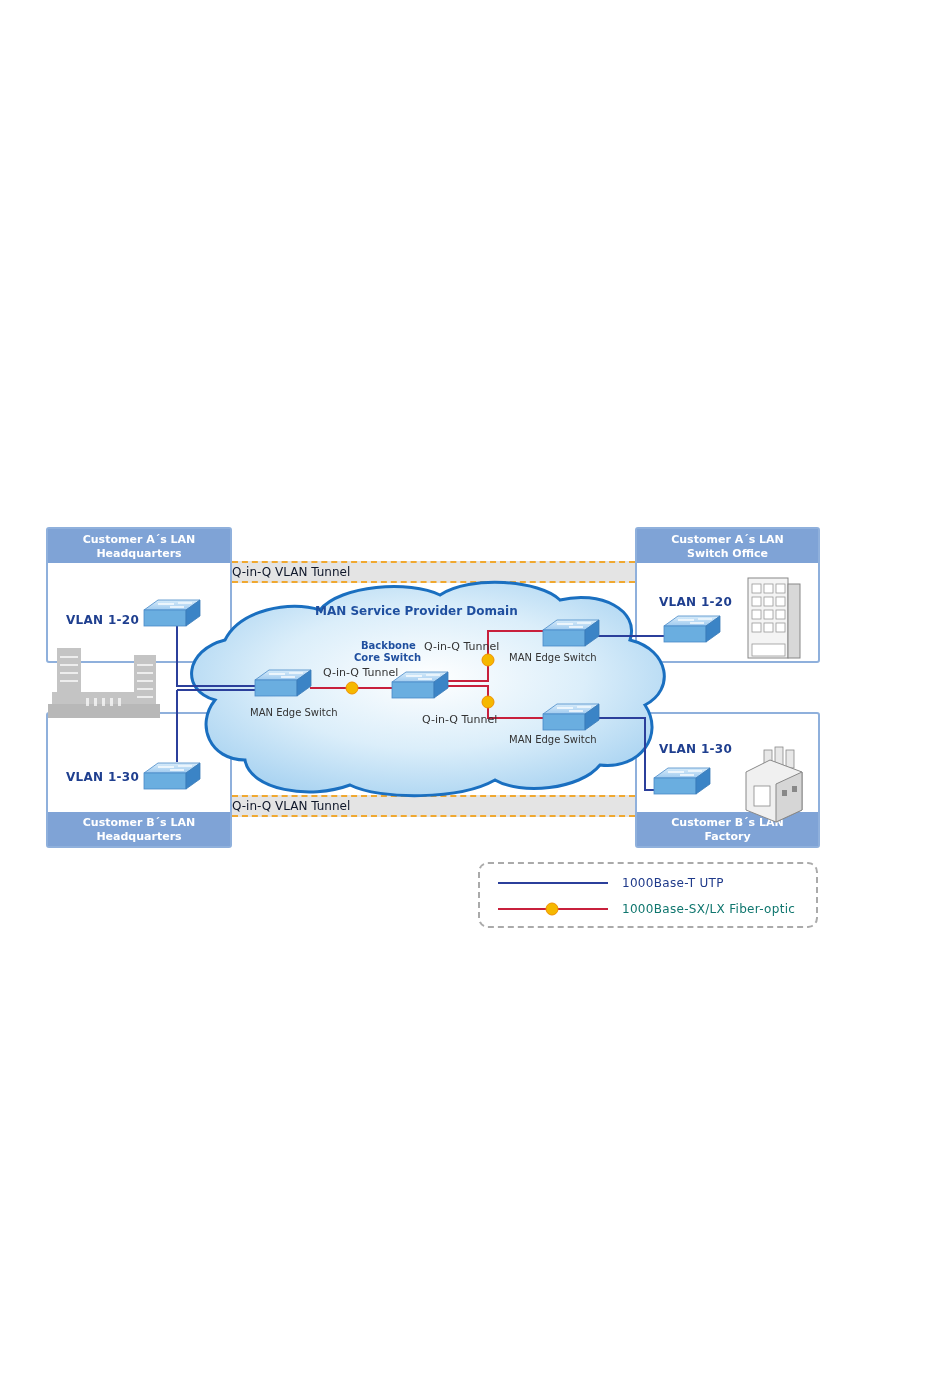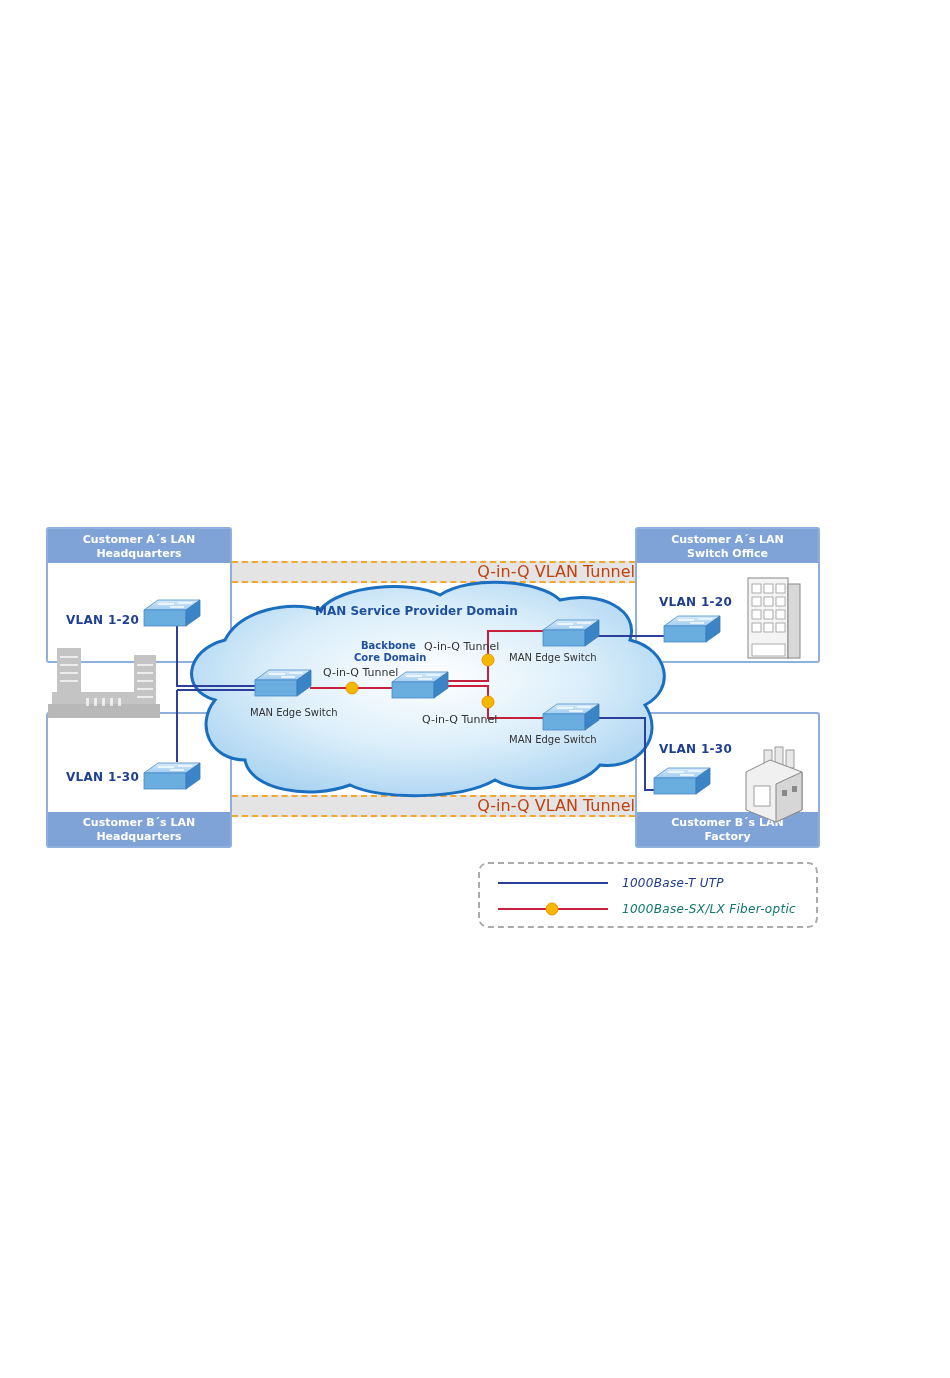--- a/index.html
+++ b/index.html
@@ -2,26 +2,26 @@
 <html><head>
 <meta charset="utf-8">
 <style>
   html, body { margin:0; padding:0; background:#ffffff; }
   body { width:950px; height:1378px; position:relative; overflow:hidden; font-family:"DejaVu Sans", sans-serif; }
   .abs { position:absolute; }
   .site-box { position:absolute; border:2px solid #8fb0dc; background:#fff; box-sizing:border-box; border-radius:3px; }
   .site-header { position:absolute; left:0; right:0; background:#7fa3d6; color:#fff; font-weight:bold; font-size:11px; text-align:center; line-height:14px; padding-top:4px; box-sizing:border-box; }
   .vlan-label { position:absolute; color:#1f3f8f; font-size:12px; letter-spacing:0.3px;font-weight:bold; }
   .tunnel-band { position:absolute; left:232px; width:403px; height:18px; background:#e4e4e4; border-top:2px dashed #f0a830; border-bottom:2px dashed #f0a830; box-sizing:content-box; }
-  .tunnel-label { position:absolute; left:0; right:0; text-align:right; color:#c2410c; font-size:16px; line-height:18px; }
+  .tunnel-label { position:absolute; left:0; right:0; text-align:left; color:#0f172a; font-size:12px; line-height:18px; }
   .small-label { position:absolute; color:#333; font-size:10px; white-space:nowrap; }
   .tiny-label { position:absolute; color:#333; font-size:11px; white-space:nowrap; }
   .bold-label { position:absolute; color:#1f4f9f; font-weight:bold; white-space:nowrap; }
   .legend { position:absolute; left:478px; top:862px; width:340px; height:66px; border:2px dashed #aaaaaa; border-radius:10px; box-sizing:border-box; }
-  .legend-text { position:absolute; font-size:12px; white-space:nowrap; letter-spacing:0.3px;font-style:italic; }
+  .legend-text { position:absolute; font-size:12px; white-space:nowrap; letter-spacing:0.3px; }
 </style>
 </head>
 <body>
 
 <div class="tunnel-band" style="top:561px;">
   <div class="tunnel-label">Q-in-Q VLAN Tunnel</div>
 </div>
 <div class="tunnel-band" style="top:795px;">
   <div class="tunnel-label">Q-in-Q VLAN Tunnel</div>
 </div>
@@ -162,21 +162,21 @@
     <polygon points="746,772 770,760 802,772 802,810 776,822 746,810" fill="#f0f0f0" stroke="#888" stroke-width="1"></polygon>
     <polygon points="776,784 802,772 802,810 776,822" fill="#d6d6d6" stroke="#888" stroke-width="1"></polygon>
     <rect x="754" y="786" width="16" height="20" fill="#ffffff" stroke="#888" stroke-width="0.8"></rect>
     <rect x="782" y="790" width="5" height="6" fill="#888"></rect>
     <rect x="792" y="786" width="5" height="6" fill="#888"></rect>
   </g>
 </svg>
 
 <div class="bold-label" style="left:315px; top:604px; font-size:12px;">MAN Service Provider Domain</div>
 <div class="bold-label" style="left:361px; top:640px; font-size:10px;">Backbone</div>
-<div class="bold-label" style="left:354px; top:652px; font-size:10px;">Core Domain</div>
+<div class="bold-label" style="left:354px; top:652px; font-size:10px;">Core Switch</div>
 
 <div class="small-label" style="left:250px; top:707px;">MAN Edge Switch</div>
 <div class="small-label" style="left:509px; top:652px;">MAN Edge Switch</div>
 <div class="small-label" style="left:509px; top:734px;">MAN Edge Switch</div>
 
 <div class="tiny-label" style="left:323px; top:666px;">Q-in-Q Tunnel</div>
 <div class="tiny-label" style="left:424px; top:640px;">Q-in-Q Tunnel</div>
 <div class="tiny-label" style="left:422px; top:713px;">Q-in-Q Tunnel</div>
 
 <div class="legend">

